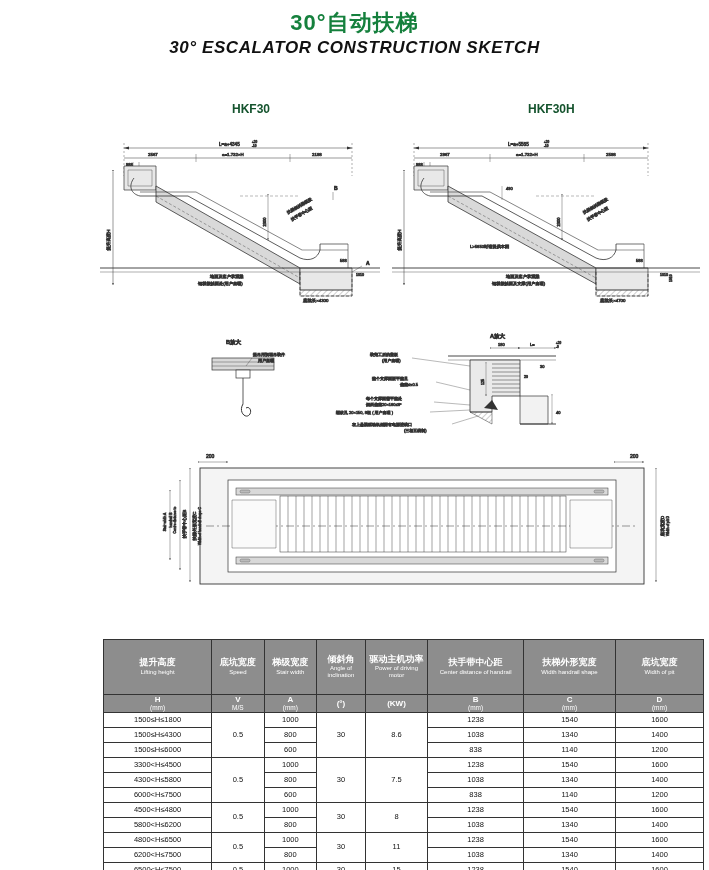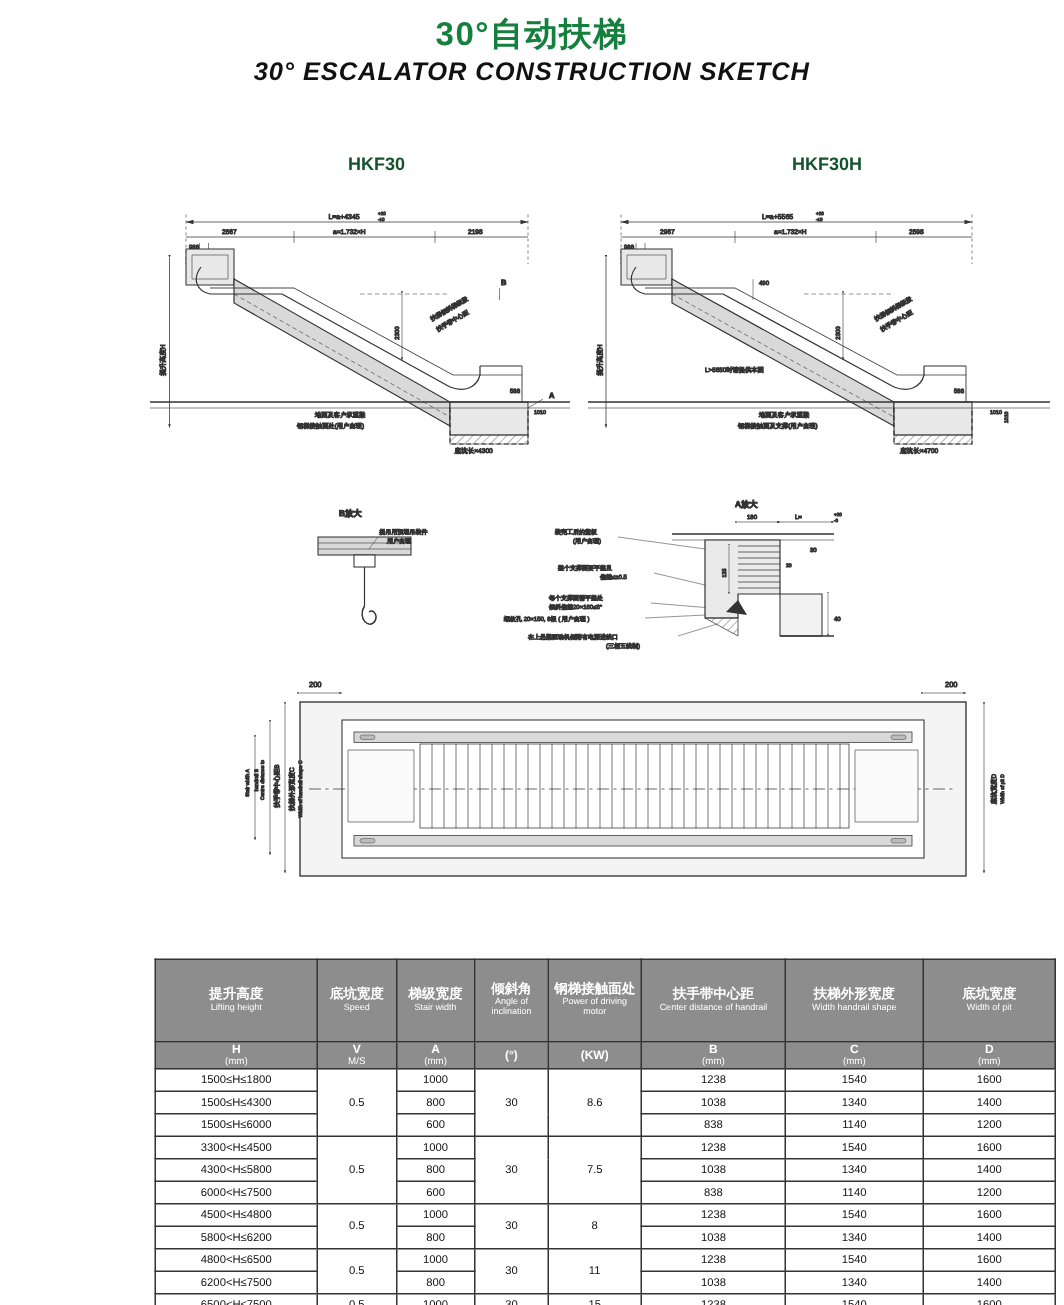--- a/index.html
+++ b/index.html
@@ -383,21 +383,21 @@
       </th>
       <th class="col-a">
         <span class="zh">梯级宽度</span>
         <span class="en">Stair width</span>
       </th>
       <th class="col-ang">
         <span class="zh">倾斜角</span>
         <span class="en">Angle of inclination</span>
       </th>
       <th class="col-kw">
-        <span class="zh">钢梯接触面处</span>
+        <span class="zh">驱动主机功率</span>
         <span class="en">Power of driving motor</span>
       </th>
       <th class="col-b">
         <span class="zh">扶手带中心距</span>
         <span class="en">Center distance of handrail</span>
       </th>
       <th class="col-c">
         <span class="zh">扶梯外形宽度</span>
         <span class="en">Width handrail shape</span>
       </th>

